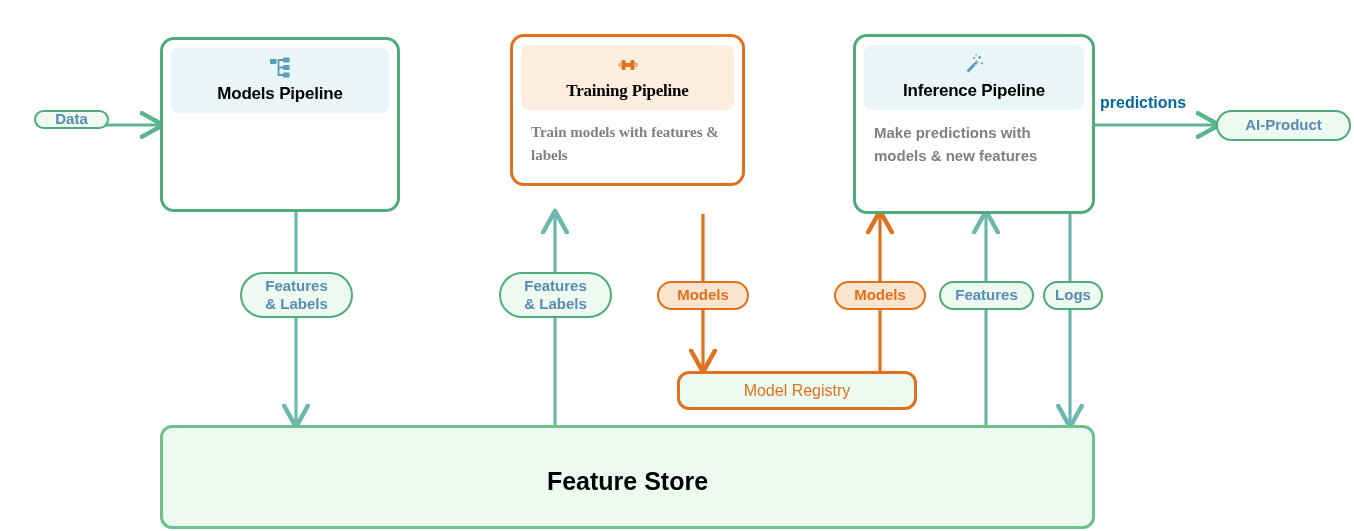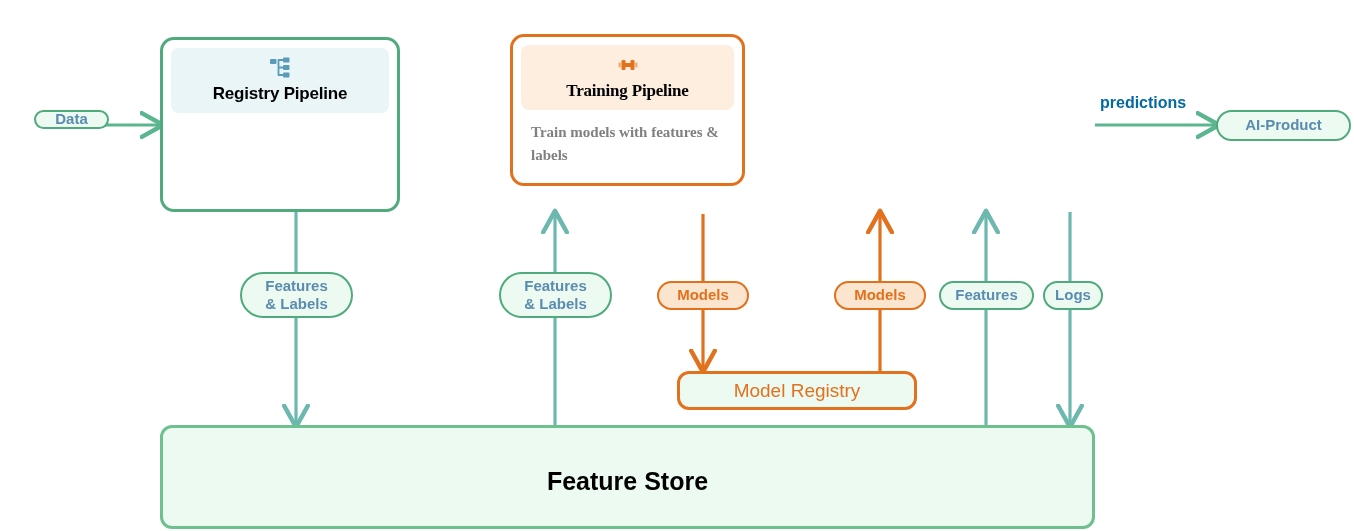--- a/index.html
+++ b/index.html
@@ -58,21 +58,21 @@
   .pill.orange{border:2.5px solid #e2711d;background:#fce5ce;color:#e2711d;}
 
   
   .box{
     position:absolute;box-sizing:border-box;
     display:flex;align-items:center;justify-content:center;
     border-radius:12px;z-index:4;
   }
   #model-registry{
     border:3px solid #e2711d;background:#ecfaf1;
-    color:#e2711d;font-size:19px;
+    color:#e2711d;font-size:16px;
   }
   #feature-store{
     border:3px solid #6ec08e;background:#ecfaf1;
     color:#000000;font-size:25px;font-weight:bold;
     align-items:flex-start;padding-top:39px;
   }
 
   
   .edge-label{
     position:absolute;font-size:16px;font-weight:bold;
@@ -128,40 +128,56 @@
     <div class="card-head green">
       <div class="card-icon">
         <svg width="24" height="24" viewBox="0 0 24 24" xmlns="http://www.w3.org/2000/svg">
           <rect x="2" y="3" width="6.5" height="5" rx="1" fill="#5a9cb8"></rect>
           <rect x="15" y="1.5" width="6.5" height="5" rx="1" fill="#5a9cb8"></rect>
           <rect x="15" y="9" width="6.5" height="5" rx="1" fill="#5a9cb8"></rect>
           <rect x="15" y="16.5" width="6.5" height="5" rx="1" fill="#5a9cb8"></rect>
           <path d="M10.5 4 L10.5 19 M10.5 4 L15 4 M10.5 11.5 L15 11.5 M10.5 19 L15 19" stroke="#5a9cb8" stroke-width="1.8" fill="none" stroke-linecap="round"></path>
         </svg>
       </div>
-      <div class="card-title">Registry Pipeline</div>
+      <div class="card-title">Models Pipeline</div>
     </div>
   </div>
 
   <div class="card orange" id="training-pipeline" style="left:510px;top:34px;width:235px;height:152px;font-family:Liberation Serif, serif;">
     <div class="card-head orange">
       <div class="card-icon">
         <svg width="24" height="24" viewBox="0 0 24 24" xmlns="http://www.w3.org/2000/svg">
           <rect x="5.5" y="7" width="4" height="10" rx="1.3" fill="#e2711d"></rect>
           <rect x="14.5" y="7" width="4" height="10" rx="1.3" fill="#e2711d"></rect>
           <rect x="9" y="10" width="6" height="4" fill="#e2711d"></rect>
           <rect x="2.6" y="9.6" width="2.2" height="4.8" rx="1" fill="#f0a868"></rect>
           <rect x="19.2" y="9.6" width="2.2" height="4.8" rx="1" fill="#f0a868"></rect>
         </svg>
       </div>
       <div class="card-title">Training Pipeline</div>
     </div>
     <div class="card-desc">Train models with features &amp; labels</div>
   </div>
 
+  <div class="card green" id="inference-pipeline" style="left:853px;top:34px;width:242px;height:180px;">
+    <div class="card-head green">
+      <div class="card-icon">
+        <svg width="24" height="24" viewBox="0 0 24 24" xmlns="http://www.w3.org/2000/svg">
+          <path d="M4.5 19.5 L14.5 9.5 L16.5 11.5 L6.5 21.5 Z" fill="#5a9cb8" transform="translate(0,-2)"></path>
+          <path d="M12.8 11.2 L14.4 12.8 M14.6 9.4 L16.2 11.0" stroke="#e9f5f7" stroke-width="1" fill="none"></path>
+          <rect x="16.4" y="3.2" width="2.4" height="2.4" fill="#5a9cb8" transform="rotate(45 17.6 4.4)"></rect>
+          <rect x="11.3" y="4.2" width="1.8" height="1.8" fill="#5a9cb8" transform="rotate(45 12.2 5.1)"></rect>
+          <rect x="19.1" y="9.3" width="1.8" height="1.8" fill="#5a9cb8" transform="rotate(45 20 10.2)"></rect>
+          <rect x="13.4" y="1.3" width="1.4" height="1.4" fill="#5a9cb8" transform="rotate(45 14.1 2)"></rect>
+        </svg>
+      </div>
+      <div class="card-title">Inference Pipeline</div>
+    </div>
+    <div class="card-desc">Make predictions with models &amp; new features</div>
+  </div>
 
   <div class="pill green" id="pill-fl-1" style="left:240px;top:272px;width:113px;height:46px;">
     <span style="white-space:pre-line;">Features
 &amp; Labels</span>
   </div>
 
   <div class="pill green" id="pill-fl-2" style="left:499px;top:272px;width:113px;height:46px;">
     <span style="white-space:pre-line;">Features
 &amp; Labels</span>
   </div>

